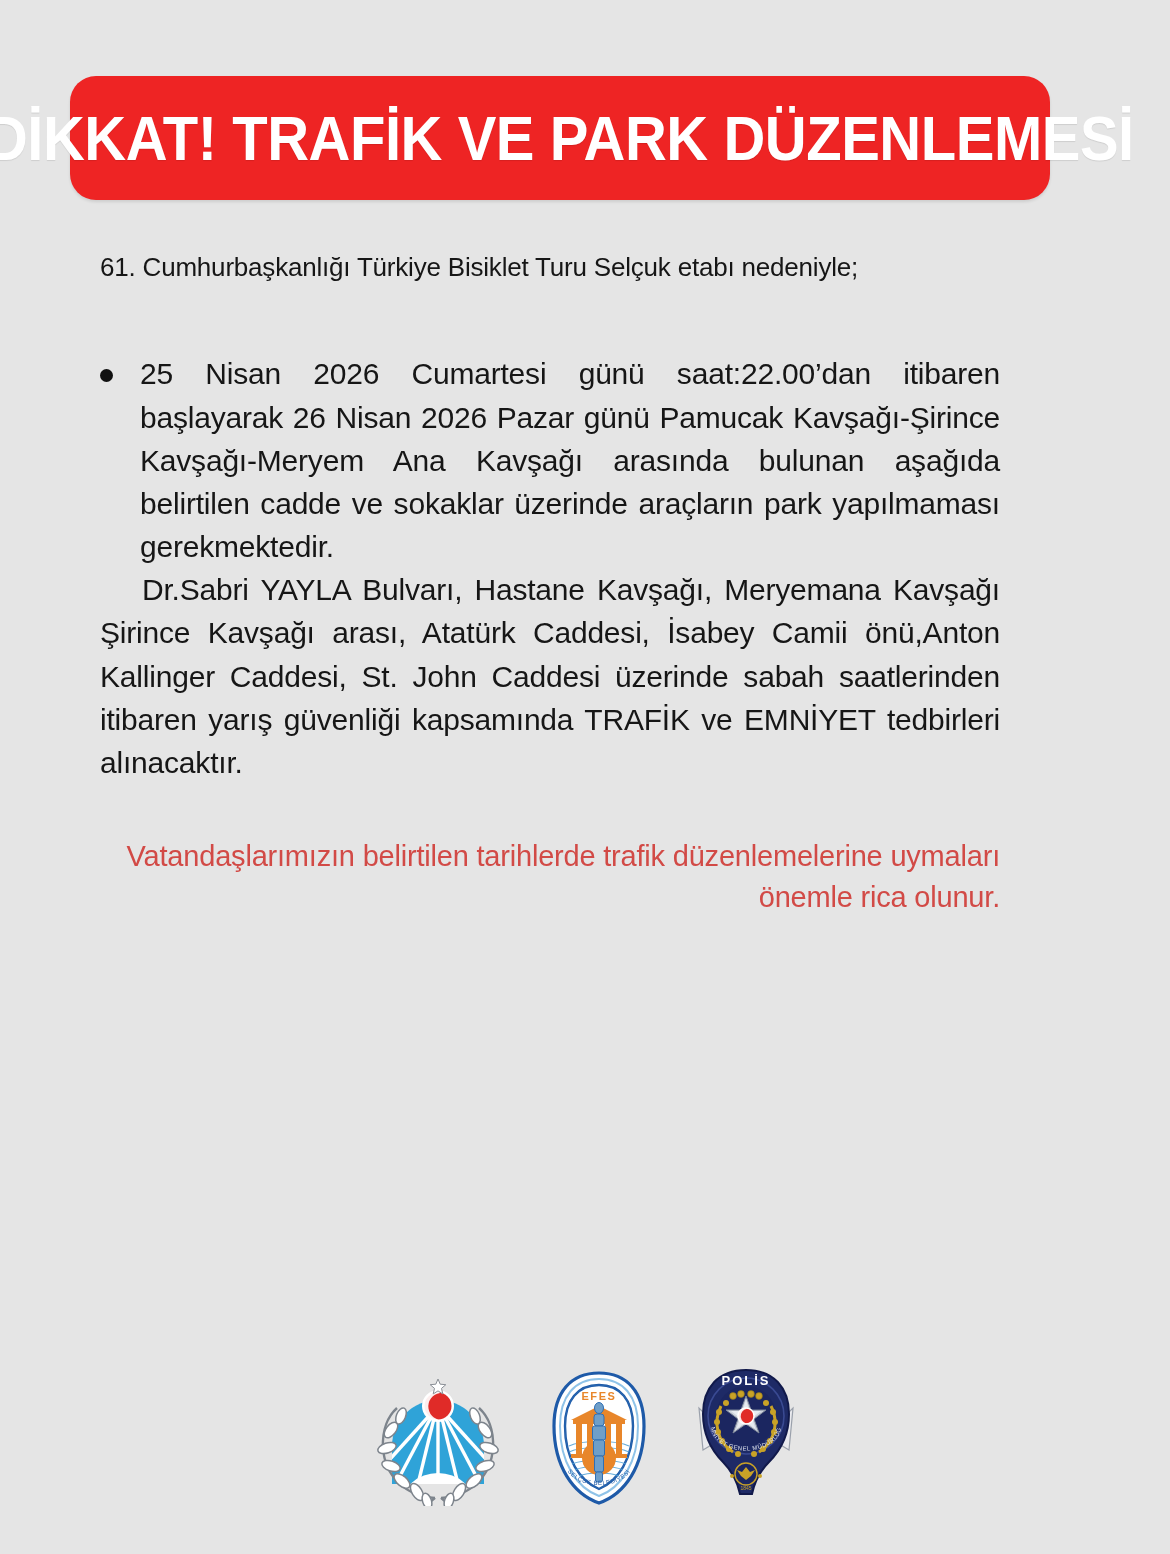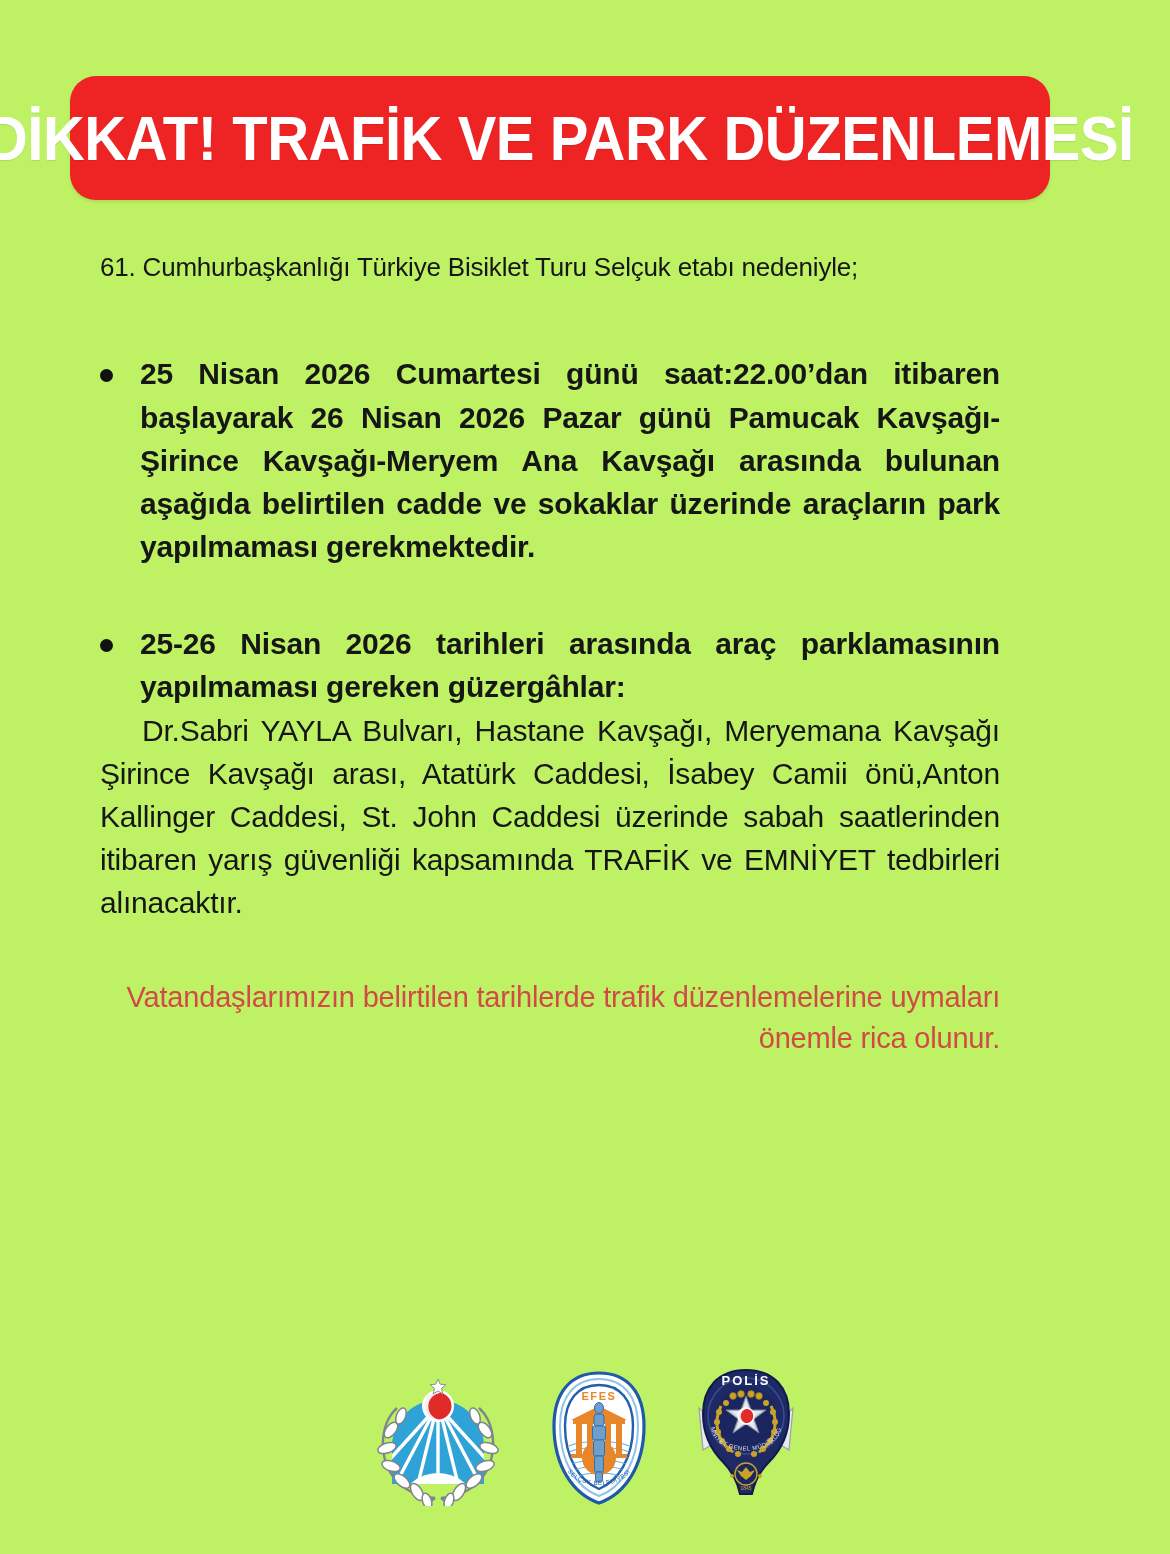--- a/index.html
+++ b/index.html
@@ -15,21 +15,21 @@
     color: #1a1a1a;
     overflow: hidden;
     position: relative;
   }
 
   .page {
     position: relative;
     width: 1170px;
     height: 1554px;
     box-sizing: border-box;
-    background: #bef264;
+    background: #e5e5e5;
   }
 
   
   .banner {
     position: absolute;
     left: 70px;
     top: 76px;
     width: 980px;
     height: 124px;
     background: #ee2424;
@@ -79,21 +79,20 @@
     position: relative;
     margin: 0 8px 0 140px;
     width: 860px;
     padding: 0;
     font-size: 30px;
     line-height: 1.44;
     text-align: justify;
     text-justify: inter-word;
     letter-spacing: -0.2px;
     color: #161616;
-    font-weight: bold;
   }
   .bullet::before {
     content: "";
     position: absolute;
     left: -40px;
     top: 17px;
     width: 13px;
     height: 13px;
     border-radius: 50%;
     background: #111111;
@@ -151,21 +150,20 @@
   <div class="banner">
     <div class="banner-title">DİKKAT! TRAFİK VE PARK DÜZENLEMESİ</div>
   </div>
 
   <div class="content">
 
     <p class="intro">61. Cumhurbaşkanlığı Türkiye Bisiklet Turu Selçuk etabı nedeniyle;</p>
 
     <ul class="bullets">
       <li class="bullet b1">25 Nisan 2026 Cumartesi günü saat:22.00’dan itibaren başlayarak 26 Nisan 2026 Pazar günü Pamucak Kavşağı-Şirince Kavşağı-Meryem Ana Kavşağı arasında bulunan aşağıda belirtilen cadde ve sokaklar üzerinde araçların park yapılmaması gerekmektedir.</li>
-      <li class="bullet b3">25-26 Nisan 2026 tarihleri arasında araç parklamasının yapılmaması gereken güzergâhlar:</li>
     </ul>
 
     <p class="routes">Dr.Sabri YAYLA Bulvarı, Hastane Kavşağı, Meryemana Kavşağı Şirince Kavşağı arası, Atatürk Caddesi, İsabey Camii önü,Anton Kallinger Caddesi, St. John Caddesi üzerinde sabah saatlerinden itibaren yarış güvenliği kapsamında TRAFİK ve EMNİYET tedbirleri alınacaktır.</p>
 
     <p class="closing">Vatandaşlarımızın belirtilen tarihlerde trafik düzenlemelerine uymaları önemle rica olunur.</p>
   </div>
 
   <div class="logos">
 
     <svg class="logo logo-kaymakamlik" viewBox="0 0 126 134">

